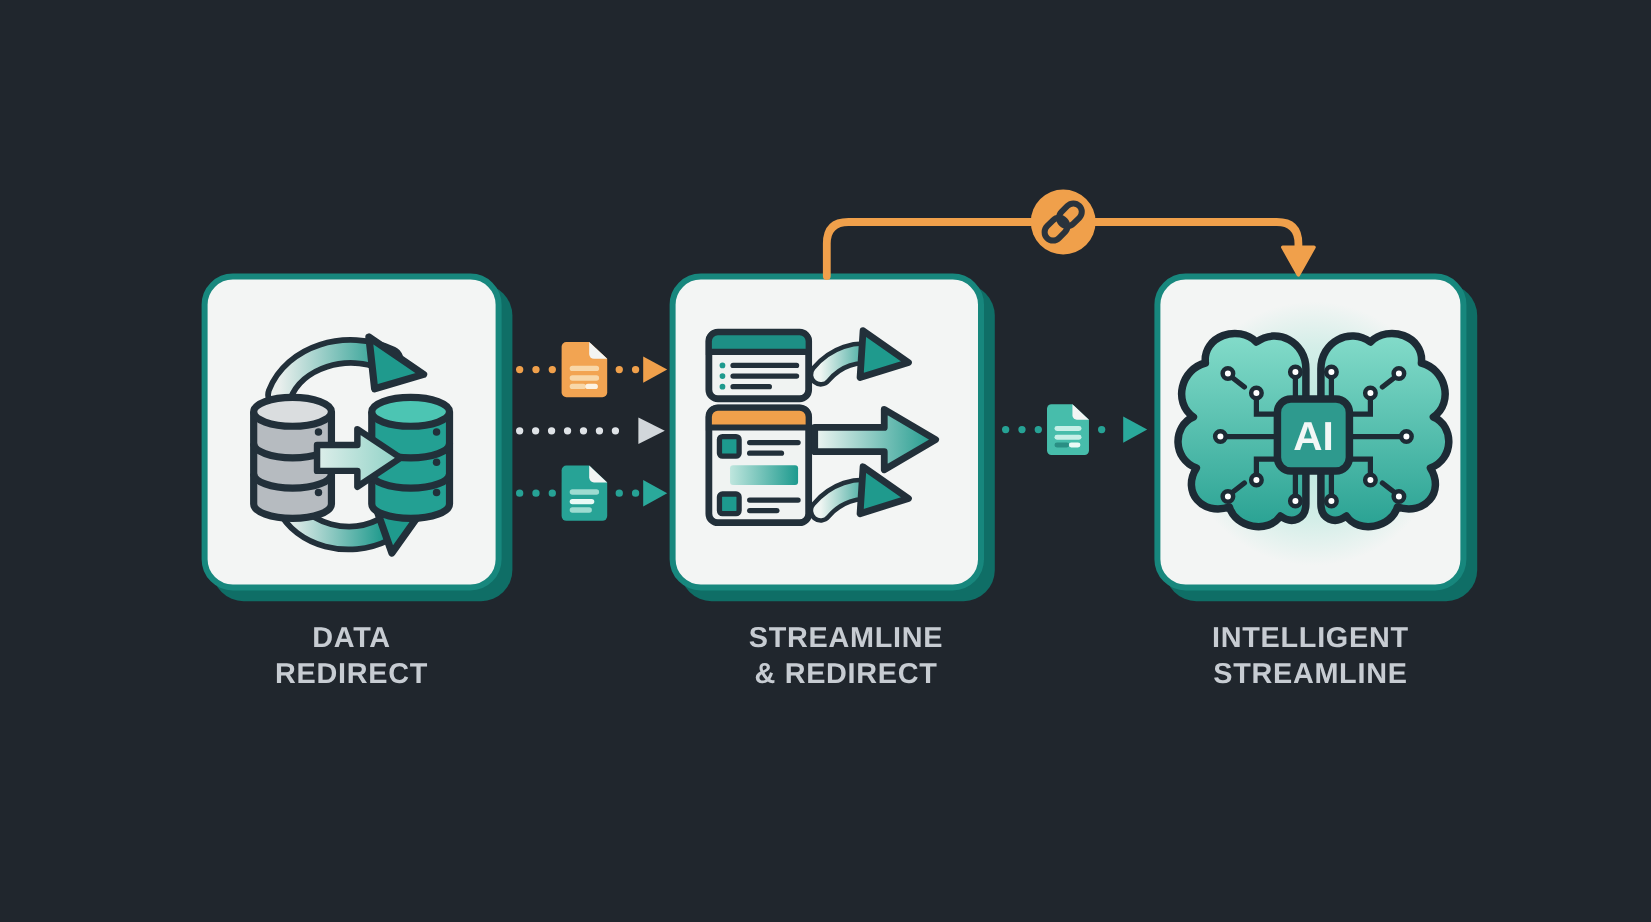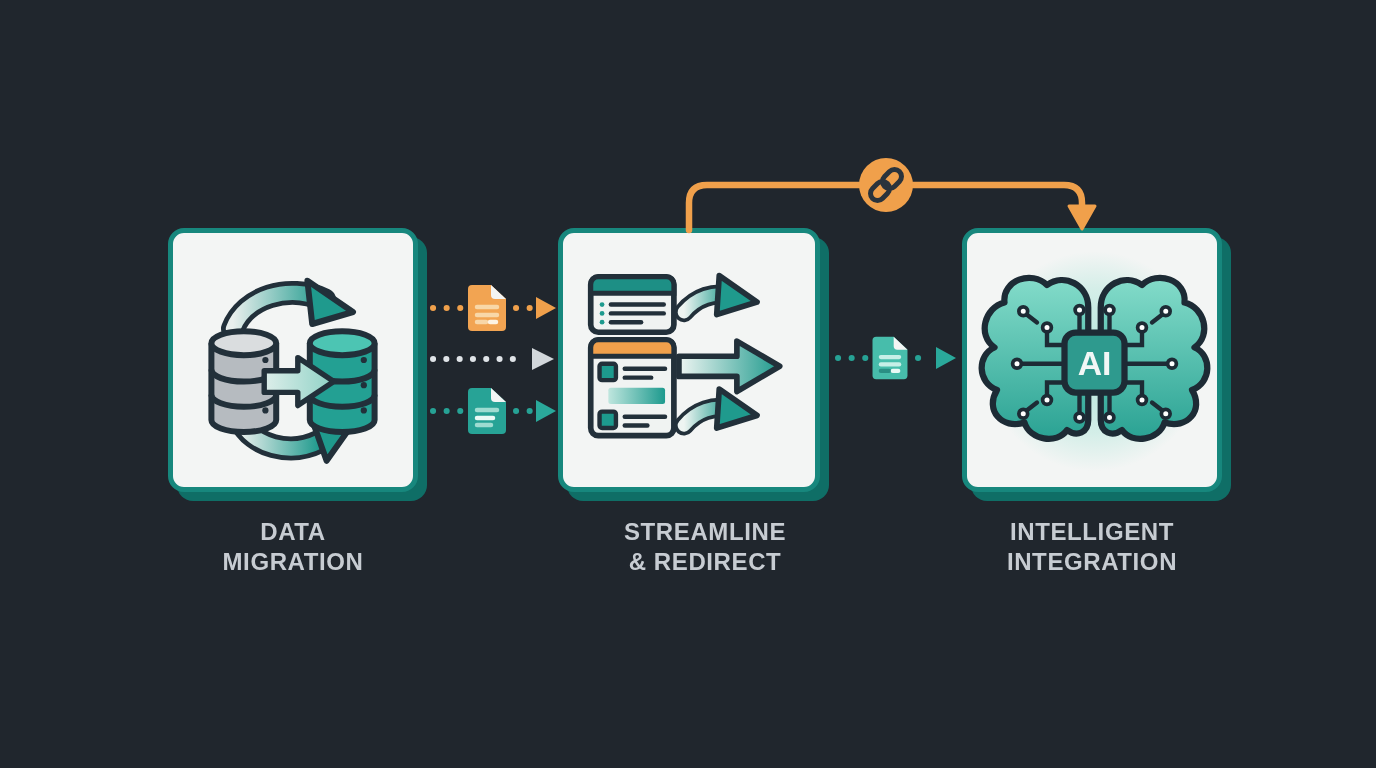--- a/index.html
+++ b/index.html
@@ -1,19 +1,19 @@
 <!DOCTYPE html>
 <html><head>
 <meta charset="utf-8">
 <style>
   html,body{margin:0;padding:0;background:#20262d;}
   #canvas{position:relative;width:1376px;height:768px;background:#20262d;overflow:hidden;
           font-family:"Liberation Sans", sans-serif;}
   .card{position:absolute;top:228px;height:254px;background:#f3f5f4;
-        border:5px solid #17877d;border-radius:16px;
+        border:5px solid #17877d;border-radius:26px;
         box-shadow:9px 9px 0 0 #0f6e66;}
   .card svg{position:absolute;inset:0;width:100%;height:100%;}
   #card-1{left:168px;width:240px;}
   #card-2{left:558px;width:252px;}
   #card-3{left:962px;width:250px;}
   .step-label{position:absolute;top:517px;text-align:center;white-space:pre-line;
         color:#c7ccd2;font-size:24px;line-height:30px;font-weight:600;letter-spacing:.6px;}
   #label-1{left:146px;width:294px;}
   #label-2{left:552px;width:306px;}
   #label-3{left:940px;width:304px;}
@@ -248,19 +248,19 @@
           <line x1="-10" y1="14" x2="-1" y2="14" stroke="#2a8f84"></line>
           <line x1="3" y1="14" x2="9" y2="14" stroke="#eafaf6"></line>
         </g>
       </g>
       <path d="M918 358 h12" stroke="#26a295" stroke-width="6" stroke-linecap="round" stroke-dasharray="0.1 12" fill="none"></path>
       <path d="M936 347 L956 358 L936 369 Z" fill="#2aa99b"></path>
     </g>
   </svg>
 
   <div class="step-label" id="label-1">DATA
-MIGRATION</div>
+REDIRECT</div>
   <div class="step-label" id="label-2">STREAMLINE
 &amp; REDIRECT</div>
   <div class="step-label" id="label-3">INTELLIGENT
-INTEGRATION</div>
+STREAMLINE</div>
 
 </div>
 
 </body></html>

